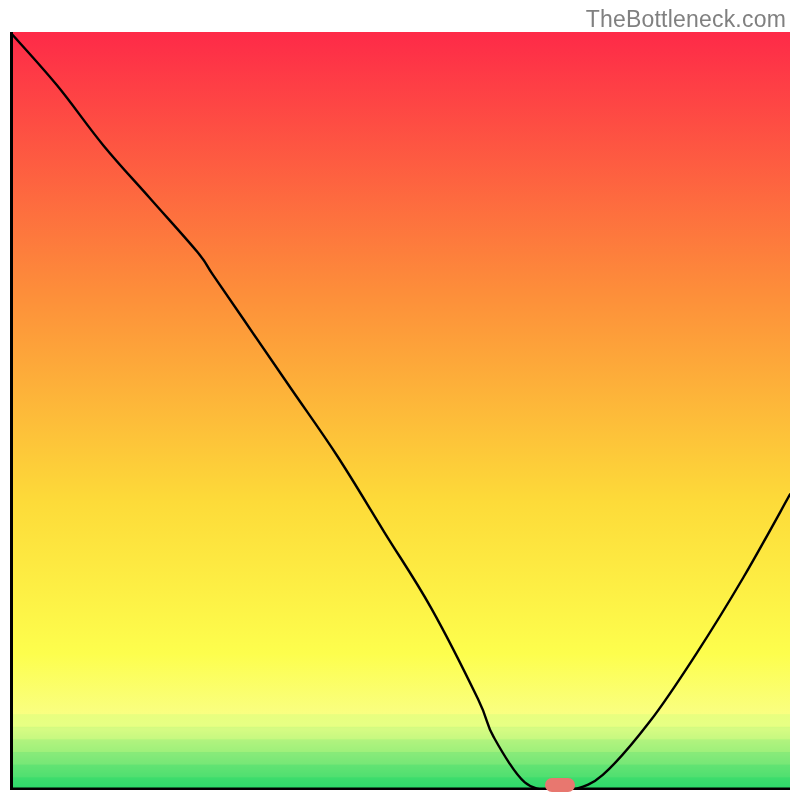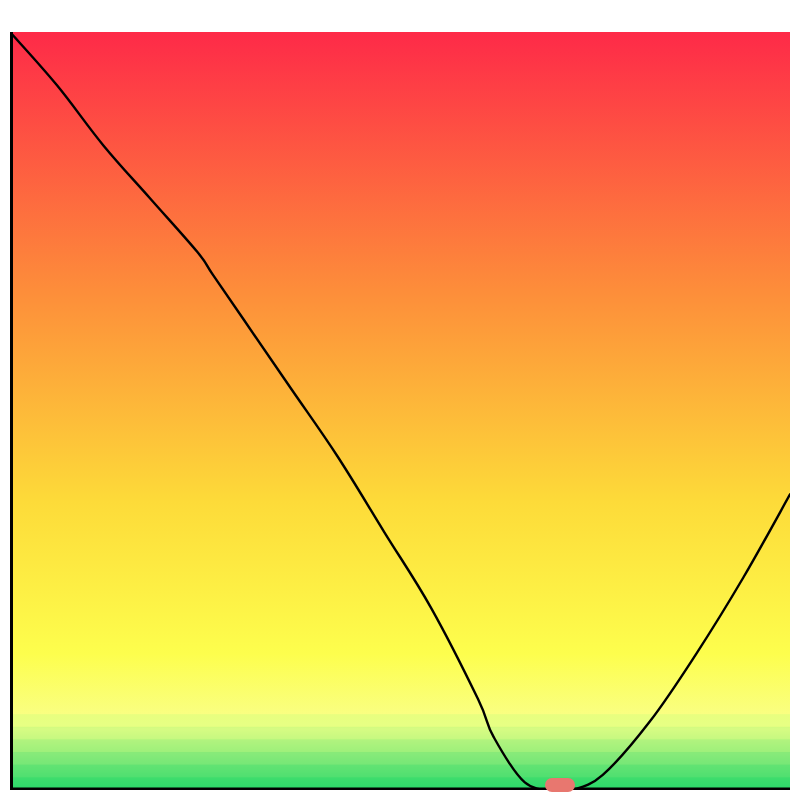--- a/index.html
+++ b/index.html
@@ -48,20 +48,21 @@
     background: #e8776f;
     transform: translate(-50%, -50%);
     z-index: 12;
   }
 </style>
 </head>
 <body>
 
 <div class="chart-frame">
 
+  <div class="watermark">TheBottleneck.com</div>
 
   <div class="plot-area">
     <svg id="chart-svg" viewBox="0 0 780 758" preserveAspectRatio="none" aria-hidden="true">
       <defs>
         <linearGradient id="bg-grad" x1="0" y1="0" x2="0" y2="1">
           <stop id="g0" offset="0%" stop-color="#fe2a48"></stop>
           <stop id="g1" offset="34%" stop-color="#fd8d3a"></stop>
           <stop id="g2" offset="62%" stop-color="#fddb39"></stop>
           <stop id="g3" offset="82%" stop-color="#fdfe4d"></stop>
           <stop id="g4" offset="92%" stop-color="#f9ff8e"></stop>

